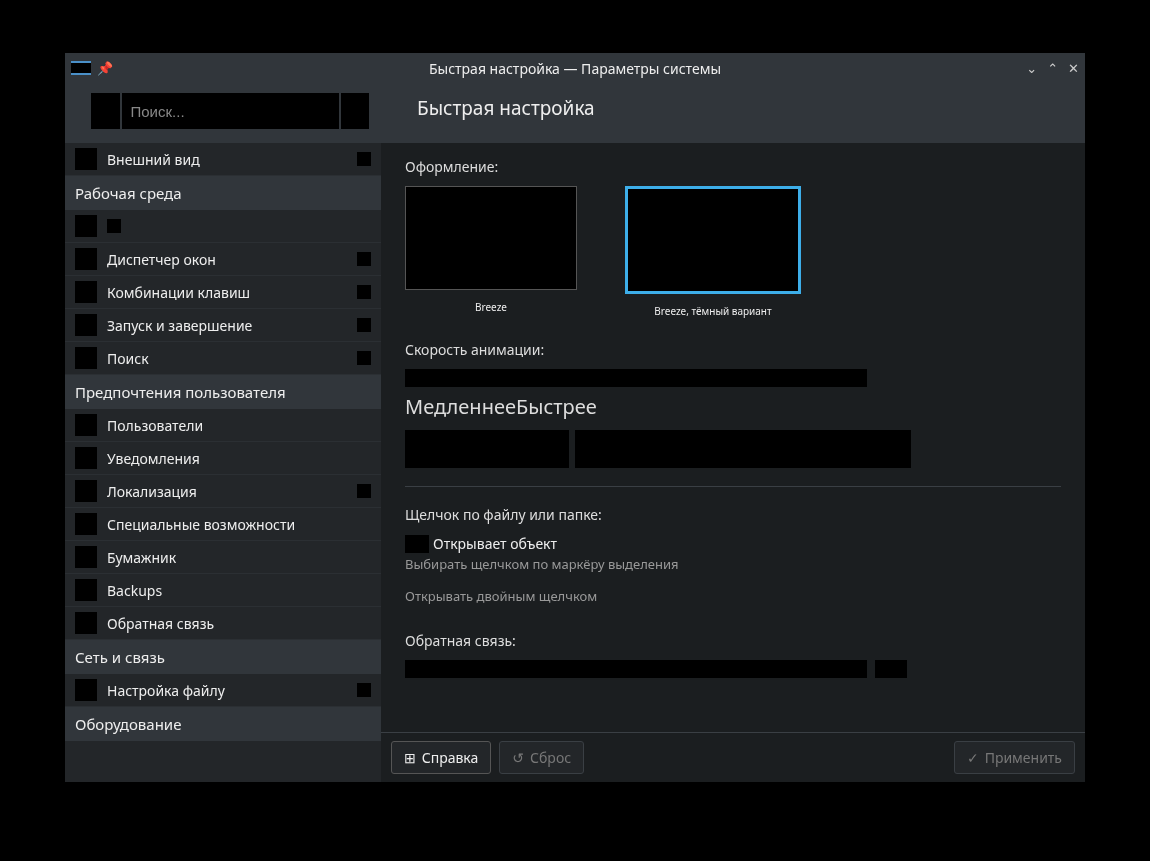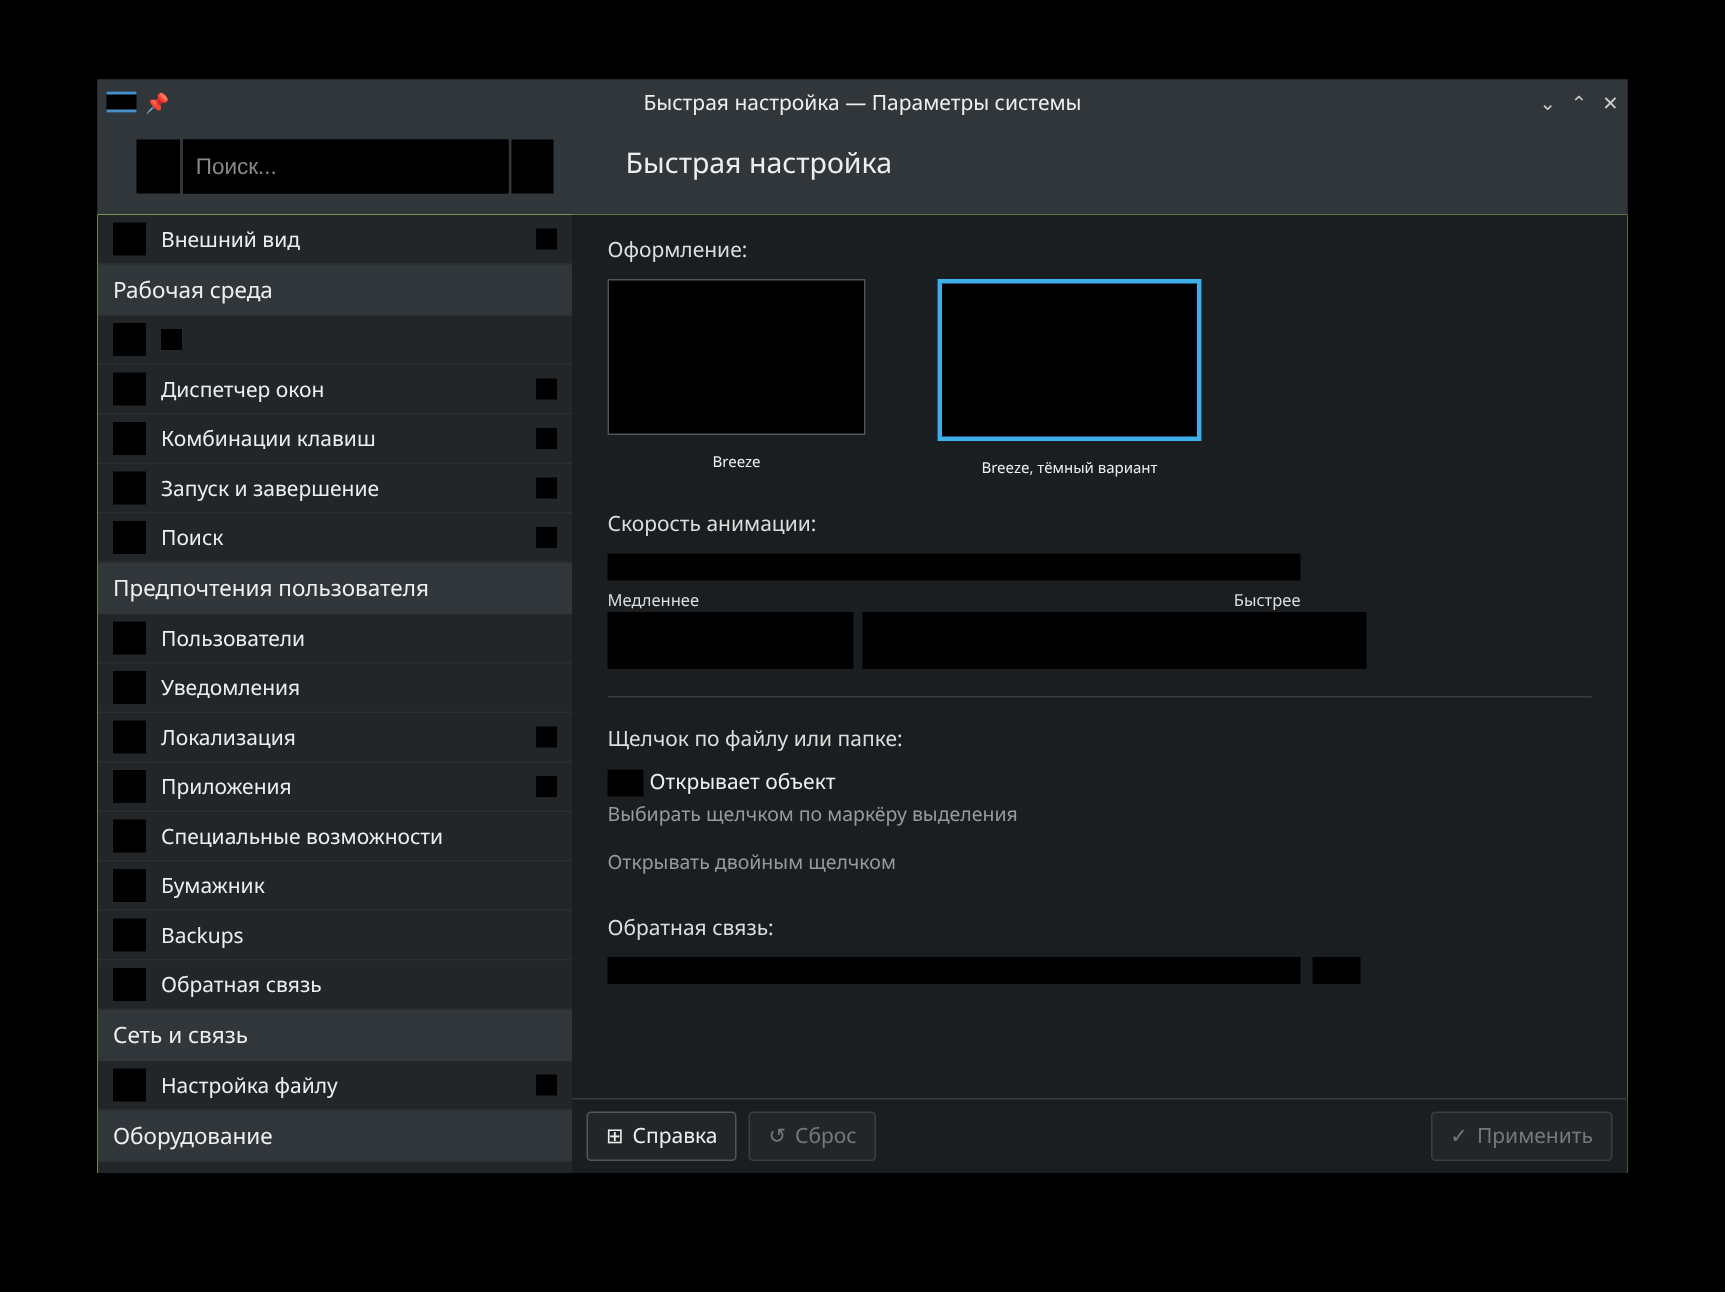--- a/index.html
+++ b/index.html
@@ -84,21 +84,21 @@
   .header-strip .page-title {
     font-size: 19px;
     color: #eee;
     padding-left: 22px;
     padding-top: 2px;
   }
   .body {
     flex: 1;
     display: flex;
     overflow: hidden;
-    background: #bef264;
+    background: #ffffff;
   }
   .sidebar {
     width: 330px;
     background: #232629;
     overflow-y: auto;
     display: flex;
     flex-direction: column;
   }
   .sidebar .section-header {
     background: #31363b;
@@ -172,24 +172,23 @@
   .theme .tlabel { color: #eee; font-size: 10px; }
   .slider-bar {
     width: 462px;
     height: 18px;
     background: #000;
     margin: 6px 0;
   }
   .slider-labels {
     width: 462px;
     display: flex;
-    justify-content: space-between;
     color: #ddd;
-    font-size: 11px;
-    margin-bottom: 0;
+    font-size: 20px;
+    margin-bottom: 10px;
   }
   .two-blocks {
     display: flex;
     gap: 6px;
     margin-bottom: 18px;
   }
   .two-blocks .b1 { width: 164px; height: 38px; background:#000; }
   .two-blocks .b2 { width: 336px; height: 38px; background:#000; }
   .divider {
     border-top: 1px solid #3a3f44;
@@ -306,25 +305,20 @@
             <div class="icon-sq"></div>
             <div class="label">Пользователи</div>
           </div>
           <div class="item">
             <div class="icon-sq"></div>
             <div class="label">Уведомления</div>
           </div>
           <div class="item">
             <div class="icon-sq"></div>
             <div class="label">Локализация</div>
-            <div class="chev"></div>
-          </div>
-          <div class="item">
-            <div class="icon-sq"></div>
-            <div class="label">Приложения</div>
             <div class="chev"></div>
           </div>
           <div class="item">
             <div class="icon-sq"></div>
             <div class="label">Специальные возможности</div>
           </div>
           <div class="item">
             <div class="icon-sq"></div>
             <div class="label">Бумажник</div>
           </div>

